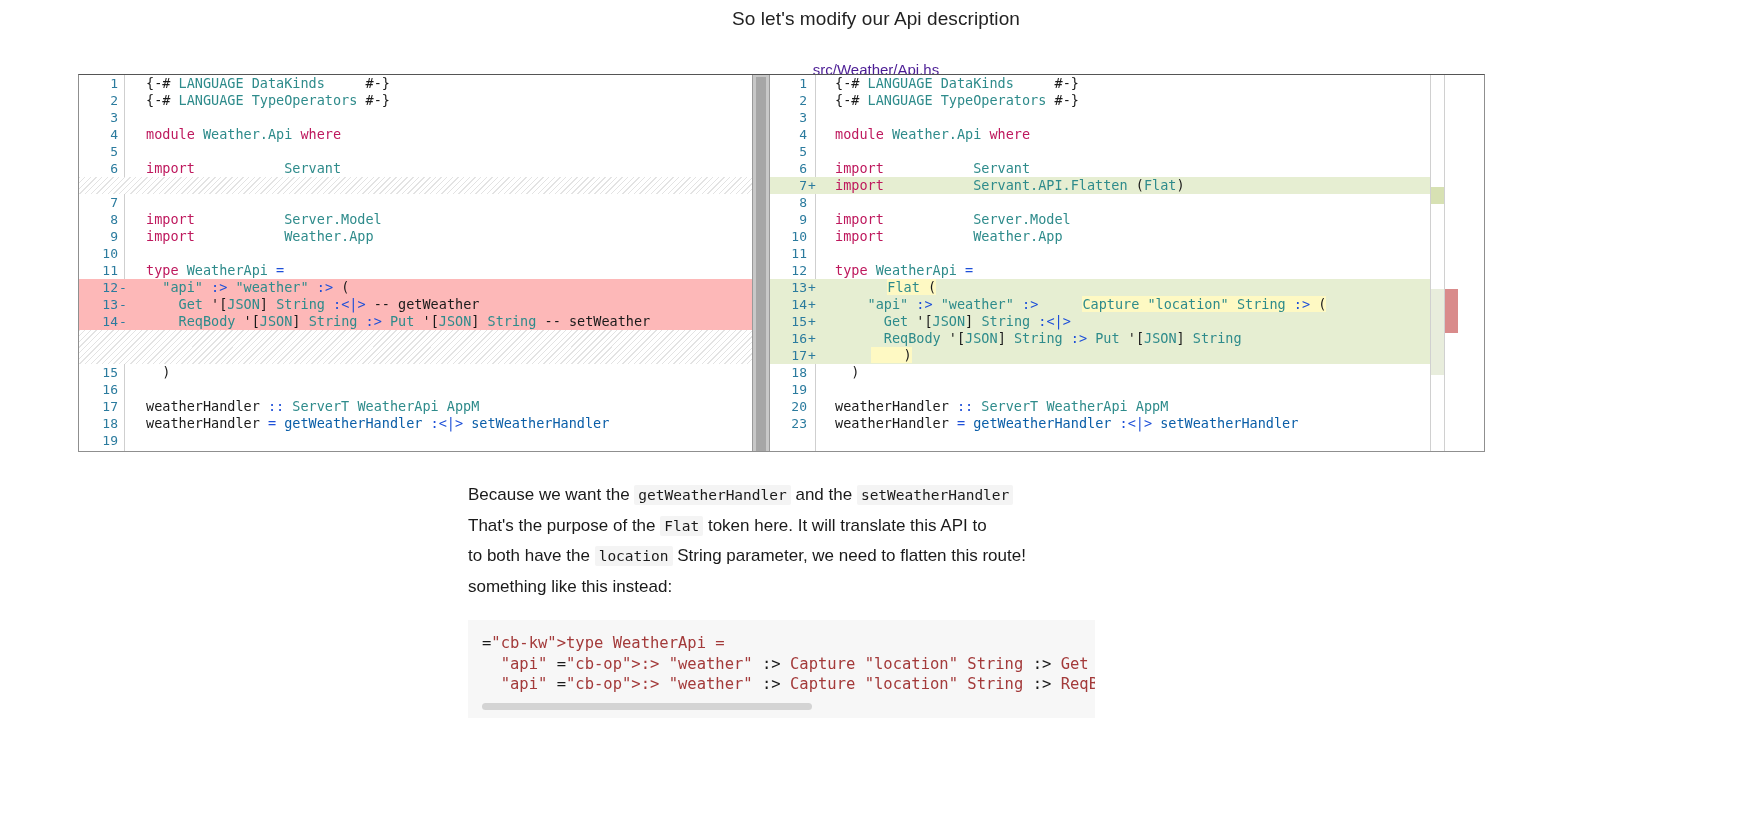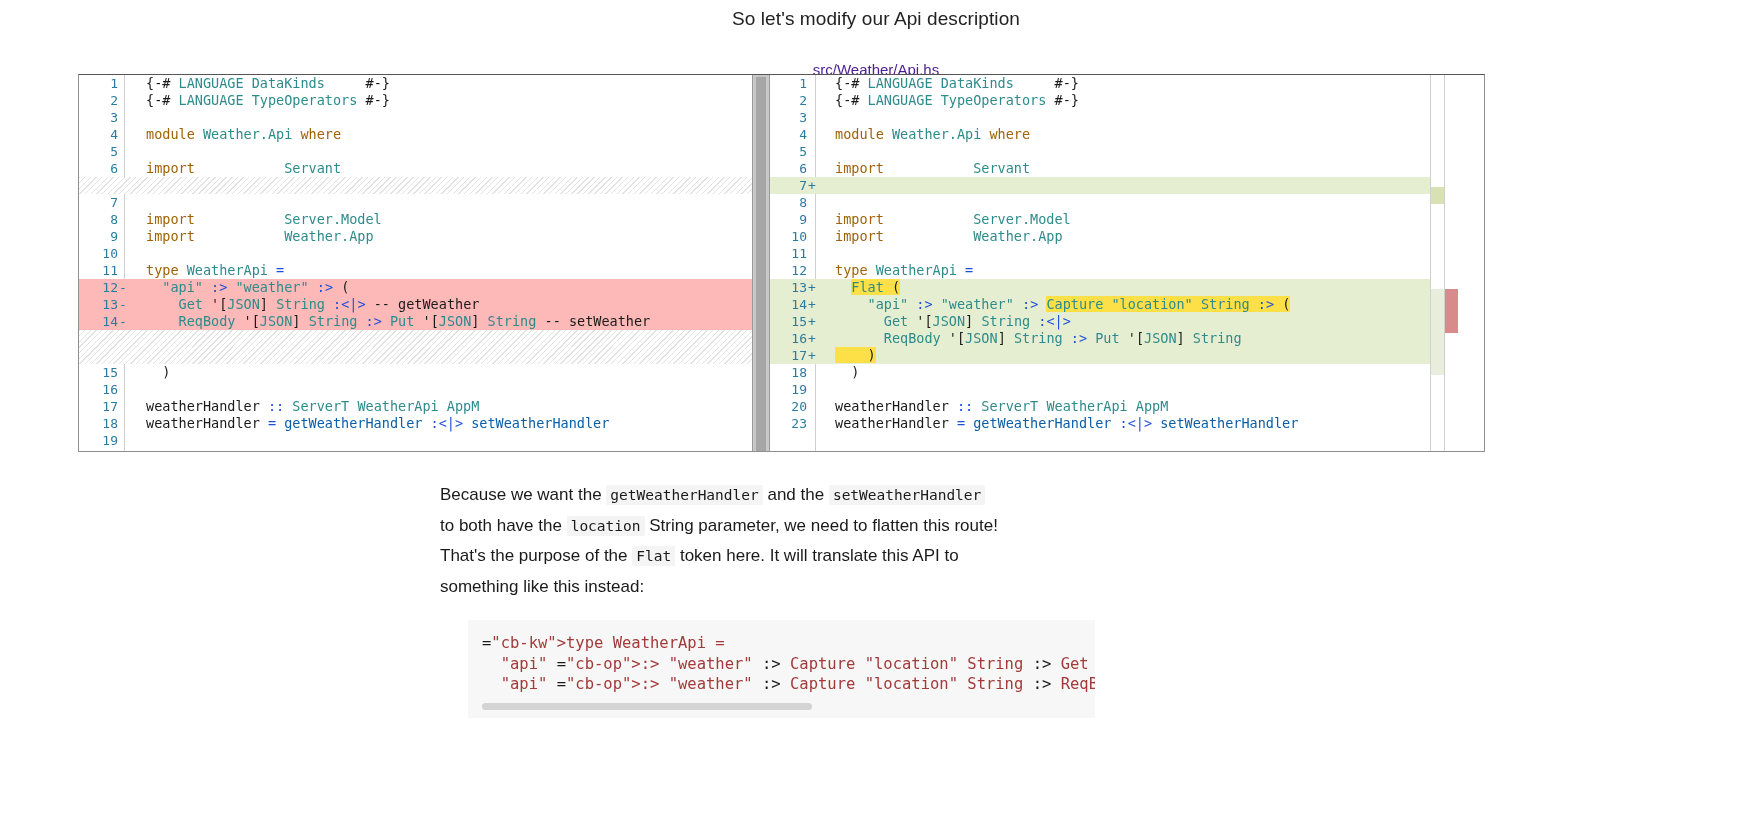--- a/index.html
+++ b/index.html
@@ -127,38 +127,38 @@
     left: 45px;
     top: 0;
     bottom: 0;
     width: 1px;
     background: #cfcfcf;
   }
 
   
   .del-line  { background: #fdb8b8; }
   .add-line  { background: #e6eed2; }
-  .add-word  { background: #fde047; }
+  .add-word  { background: #fef9c3; margin-left: 36px; }
   .filler {
     background-image: repeating-linear-gradient(
       -45deg, #ffffff 0 3px, #e3e3e3 3px 4px );
   }
 
   
-  .kw   { color: #a16207; }
+  .kw   { color: #be185d; }
   .kw2  { color: #0a5ea8; }
   .ty   { color: #2e8b8b; }
   .str  { color: #2e8b8b; }
   .op   { color: #1d4fd8; }
   .pl   { color: #1a1a1a; }
 
   
   .prose {
     position: absolute;
-    left: 440px;
+    left: 468px;
     top: 480px;
     width: 640px;
     font-size: 17px;
     line-height: 29.5px;
     color: #1a1a1a;
   }
   .prose .mono {
     font-family: "DejaVu Sans Mono", "Liberation Mono", monospace;
     font-size: 14.5px;
     background: #f4f4f4;
@@ -241,21 +241,21 @@
 
   <div class="pane pane-right">
     <div class="guide"></div>
     <div class="code" id="right-code">
         <div class="ln"><span class="gutter">1</span><span class="sign"></span><span class="txt"><span class="pl">{-</span><span class="pl">#</span> <span class="ty">LANGUAGE</span> <span class="ty">DataKinds</span>     <span class="pl">#</span><span class="pl">-}</span></span></div>
         <div class="ln"><span class="gutter">2</span><span class="sign"></span><span class="txt"><span class="pl">{-</span><span class="pl">#</span> <span class="ty">LANGUAGE</span> <span class="ty">TypeOperators</span> <span class="pl">#</span><span class="pl">-}</span></span></div>
         <div class="ln"><span class="gutter">3</span><span class="sign"></span><span class="txt"></span></div>
         <div class="ln"><span class="gutter">4</span><span class="sign"></span><span class="txt"><span class="kw">module</span> <span class="ty">Weather.Api</span> <span class="kw">where</span></span></div>
         <div class="ln"><span class="gutter">5</span><span class="sign"></span><span class="txt"></span></div>
         <div class="ln"><span class="gutter">6</span><span class="sign"></span><span class="txt"><span class="kw">import</span>           <span class="ty">Servant</span></span></div>
-        <div class="ln add-line"><span class="gutter">7</span><span class="sign">+</span></div>
+        <div class="ln add-line"><span class="gutter">7</span><span class="sign">+</span><span class="txt"><span class="kw">import</span>           <span class="ty">Servant.API.Flatten</span> <span class="pl">(</span><span class="ty">Flat</span><span class="pl">)</span></span></div>
         <div class="ln"><span class="gutter">8</span><span class="sign"></span><span class="txt"></span></div>
         <div class="ln"><span class="gutter">9</span><span class="sign"></span><span class="txt"><span class="kw">import</span>           <span class="ty">Server.Model</span></span></div>
         <div class="ln"><span class="gutter">10</span><span class="sign"></span><span class="txt"><span class="kw">import</span>           <span class="ty">Weather.App</span></span></div>
         <div class="ln"><span class="gutter">11</span><span class="sign"></span><span class="txt"></span></div>
         <div class="ln"><span class="gutter">12</span><span class="sign"></span><span class="txt"><span class="kw">type</span> <span class="ty">WeatherApi</span> <span class="op">=</span></span></div>
         <div class="ln add-line"><span class="gutter">13</span><span class="sign">+</span><span class="txt">  <span class="add-word"><span class="ty">Flat</span> <span class="pl">(</span></span></span></div>
         <div class="ln add-line"><span class="gutter">14</span><span class="sign">+</span><span class="txt">    <span class="str">"api"</span> <span class="op">:&gt;</span> <span class="str">"weather"</span> <span class="op">:&gt;</span> <span class="add-word"><span class="ty">Capture</span> <span class="str">"location"</span> <span class="ty">String</span> <span class="op">:&gt;</span> <span class="pl">(</span></span></span></div>
         <div class="ln add-line"><span class="gutter">15</span><span class="sign">+</span><span class="txt">      <span class="ty">Get</span> <span class="pl">'</span><span class="pl">[</span><span class="ty">JSON</span><span class="pl">]</span> <span class="ty">String</span> <span class="op">:&lt;|&gt;</span></span></div>
         <div class="ln add-line"><span class="gutter">16</span><span class="sign">+</span><span class="txt">      <span class="ty">ReqBody</span> <span class="pl">'</span><span class="pl">[</span><span class="ty">JSON</span><span class="pl">]</span> <span class="ty">String</span> <span class="op">:&gt;</span> <span class="ty">Put</span> <span class="pl">'</span><span class="pl">[</span><span class="ty">JSON</span><span class="pl">]</span> <span class="ty">String</span></span></div>
         <div class="ln add-line"><span class="gutter">17</span><span class="sign">+</span><span class="txt"><span class="add-word">    <span class="pl">)</span></span></span></div>
@@ -274,24 +274,24 @@
   <div class="overview-ruler" style="width:14px;flex:0 0 14px;">
     <div class="mk" style="top:214px;height:44px;background:#d98b8b;"></div>
   </div>
 </div>
 
 <div class="prose">
   <div>
     <span>Because we want the </span><span class="mono">getWeatherHandler</span><span> and the </span><span class="mono">setWeatherHandler</span>
   </div>
   <div>
+    <span>That's the purpose of the </span><span class="mono">Flat</span><span> token here. It will translate this API to</span>
+  </div>
+  <div>
     <span>to both have the </span><span class="mono">location</span><span> String parameter, we need to flatten this route!</span>
-  </div>
-  <div>
-    <span>That's the purpose of the </span><span class="mono">Flat</span><span> token here. It will translate this API to</span>
   </div>
   <div>something like this instead:</div>
 </div>
 
 <div class="codeblock">
   <div class="cbline" id="cb1"><span class<span="" class="cb-op">=</span>"cb-kw"&gt;type <span class="cb-ty">WeatherApi</span> =</div>
   <div class="cbline" id="cb2">  "api" <span class<span="" class="cb-op">=</span>"cb-op"&gt;:&gt; "weather" <span class="cb-op">:&gt;</span> <span class="cb-ty">Capture</span> "location" <span class="cb-ty">String</span> <span class="cb-op">:&gt;</span> <span class="cb-ty">Get</span> '[</div>
   <div class="cbline" id="cb3">  "api" <span class<span="" class="cb-op">=</span>"cb-op"&gt;:&gt; "weather" <span class="cb-op">:&gt;</span> <span class="cb-ty">Capture</span> "location" <span class="cb-ty">String</span> <span class="cb-op">:&gt;</span> <span class="cb-ty">ReqBody</span> '[</div>
   <div class="cb-scroll"></div>
 </div>

